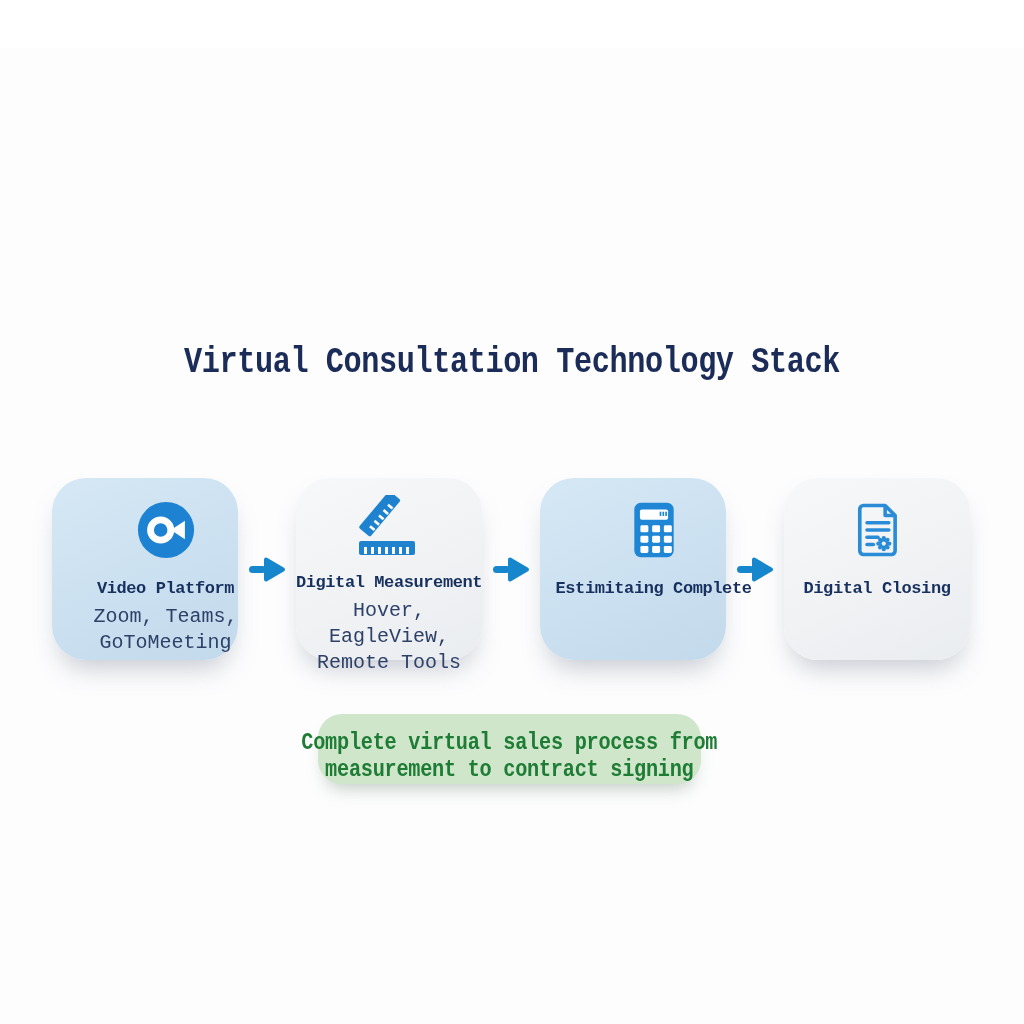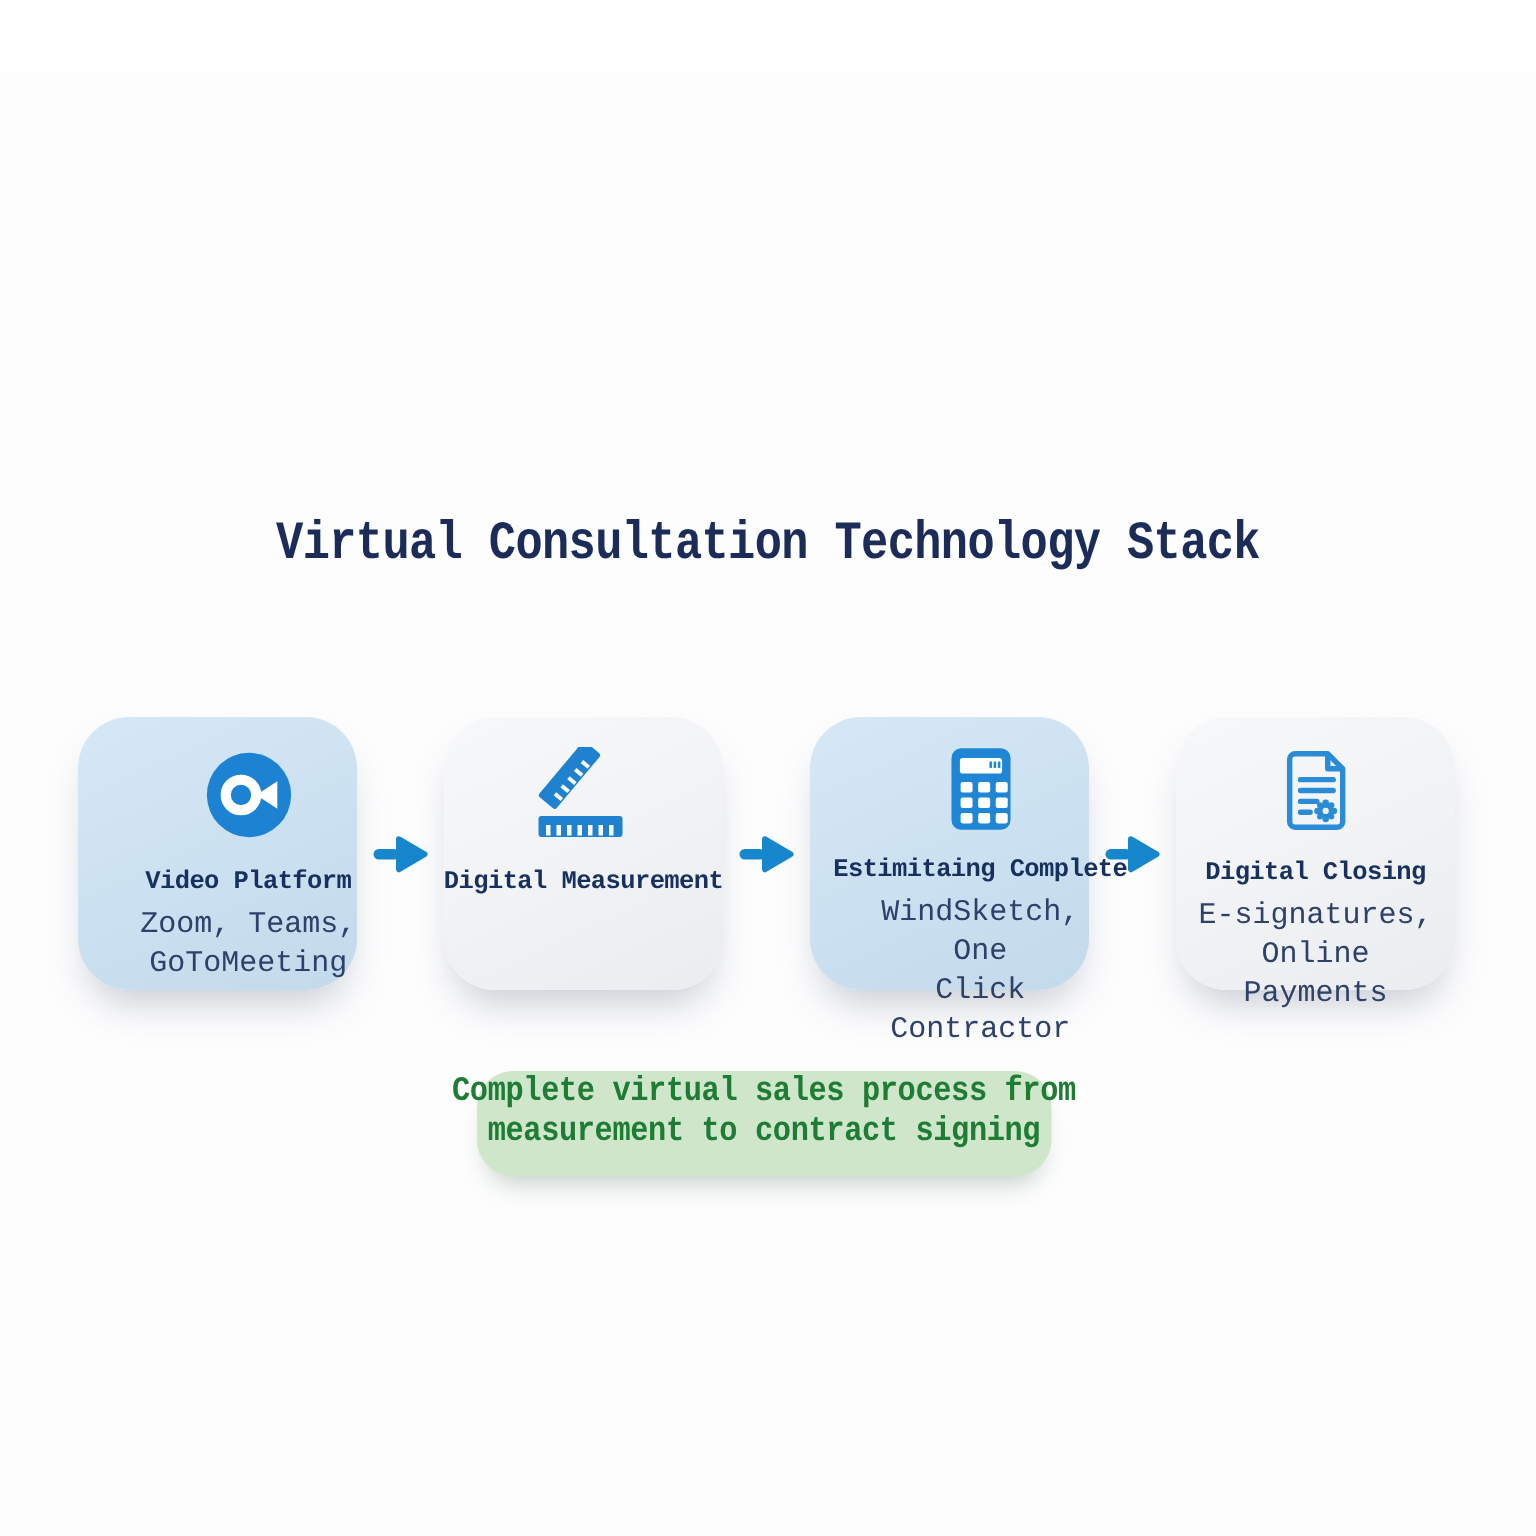--- a/index.html
+++ b/index.html
@@ -76,21 +76,21 @@
   }
   .summary-badge {
     position: absolute;
     top: 666px;
     left: 318px;
     width: 383px;
     height: 70px;
     border-radius: 24px;
     background: #cfe6cb;
     display: flex;
-    align-items: flex-start;
+    align-items: flex-end;
     justify-content: center;
     box-shadow: 0 12px 18px -8px rgba(120, 145, 120, 0.45);
   }
   .summary-text {
     text-align: center;
     font-size: 23px;
     font-weight: 700;
     color: #1e7c35;
     line-height: 1.18;
     letter-spacing: -0.3px;
@@ -145,20 +145,24 @@
           <rect x="7" y="52" width="3" height="7" fill="#ffffff"></rect>
           <rect x="14" y="52" width="3" height="7" fill="#ffffff"></rect>
           <rect x="21" y="52" width="3" height="7" fill="#ffffff"></rect>
           <rect x="28" y="52" width="3" height="7" fill="#ffffff"></rect>
           <rect x="35" y="52" width="3" height="7" fill="#ffffff"></rect>
           <rect x="42" y="52" width="3" height="7" fill="#ffffff"></rect>
           <rect x="49" y="52" width="3" height="7" fill="#ffffff"></rect>
         </svg>
       </div>
       <div class="card-title">Digital Measurement</div>
+      <div class="card-sub">
+        <span>Hover, EagleView,</span><br>
+        <span>Remote Tools</span>
+      </div>
     </div>
 
     <div class="arrow-gap">
       <svg width="40" height="33" viewBox="0 0 40 32" aria-hidden="true">
         <rect x="2" y="12.5" width="17" height="7" rx="3.5" fill="#1787cd"></rect>
         <polygon points="19,6 36,16 19,26" fill="#1787cd" stroke="#1787cd" stroke-width="4" stroke-linejoin="round"></polygon>
       </svg>
     </div>
 
     <div class="card card--blue">
@@ -174,24 +178,20 @@
           <rect x="42.5" y="27" width="8.5" height="7.5" rx="1.5" fill="#ffffff"></rect>
           <rect x="17.5" y="38" width="8.5" height="7.5" rx="1.5" fill="#ffffff"></rect>
           <rect x="30" y="38" width="8.5" height="7.5" rx="1.5" fill="#ffffff"></rect>
           <rect x="42.5" y="38" width="8.5" height="7.5" rx="1.5" fill="#ffffff"></rect>
           <rect x="17.5" y="49" width="8.5" height="7.5" rx="1.5" fill="#ffffff"></rect>
           <rect x="30" y="49" width="8.5" height="7.5" rx="1.5" fill="#ffffff"></rect>
           <rect x="42.5" y="49" width="8.5" height="7.5" rx="1.5" fill="#ffffff"></rect>
         </svg>
       </div>
       <div class="card-title">Estimitaing Complete</div>
-      <div class="card-sub">
-        <span>WindSketch, One</span><br>
-        <span>Click Contractor</span>
-      </div>
     </div>
 
     <div class="arrow-gap">
       <svg width="40" height="33" viewBox="0 0 40 32" aria-hidden="true">
         <rect x="2" y="12.5" width="17" height="7" rx="3.5" fill="#1787cd"></rect>
         <polygon points="19,6 36,16 19,26" fill="#1787cd" stroke="#1787cd" stroke-width="4" stroke-linejoin="round"></polygon>
       </svg>
     </div>
 
     <div class="card card--gray">
@@ -211,24 +211,20 @@
             <circle cx="39.5" cy="53" r="2.4" fill="#2a8cd6"></circle>
             <circle cx="43.7" cy="42.8" r="2.2" fill="#2a8cd6"></circle>
             <circle cx="35.3" cy="42.8" r="2.2" fill="#2a8cd6"></circle>
             <circle cx="43.7" cy="51.2" r="2.2" fill="#2a8cd6"></circle>
             <circle cx="35.3" cy="51.2" r="2.2" fill="#2a8cd6"></circle>
             <circle cx="39.5" cy="47" r="2.3" fill="#f0f2f4"></circle>
           </g>
         </svg>
       </div>
       <div class="card-title">Digital Closing</div>
-      <div class="card-sub">
-        <span>E-signatures, Online</span><br>
-        <span>Payments</span>
-      </div>
     </div>
 
   </div>
 
   <div class="summary-badge">
     <div class="summary-text">
       <span>Complete virtual sales process from</span><br>
       <span>measurement to contract signing</span>
     </div>
   </div>

